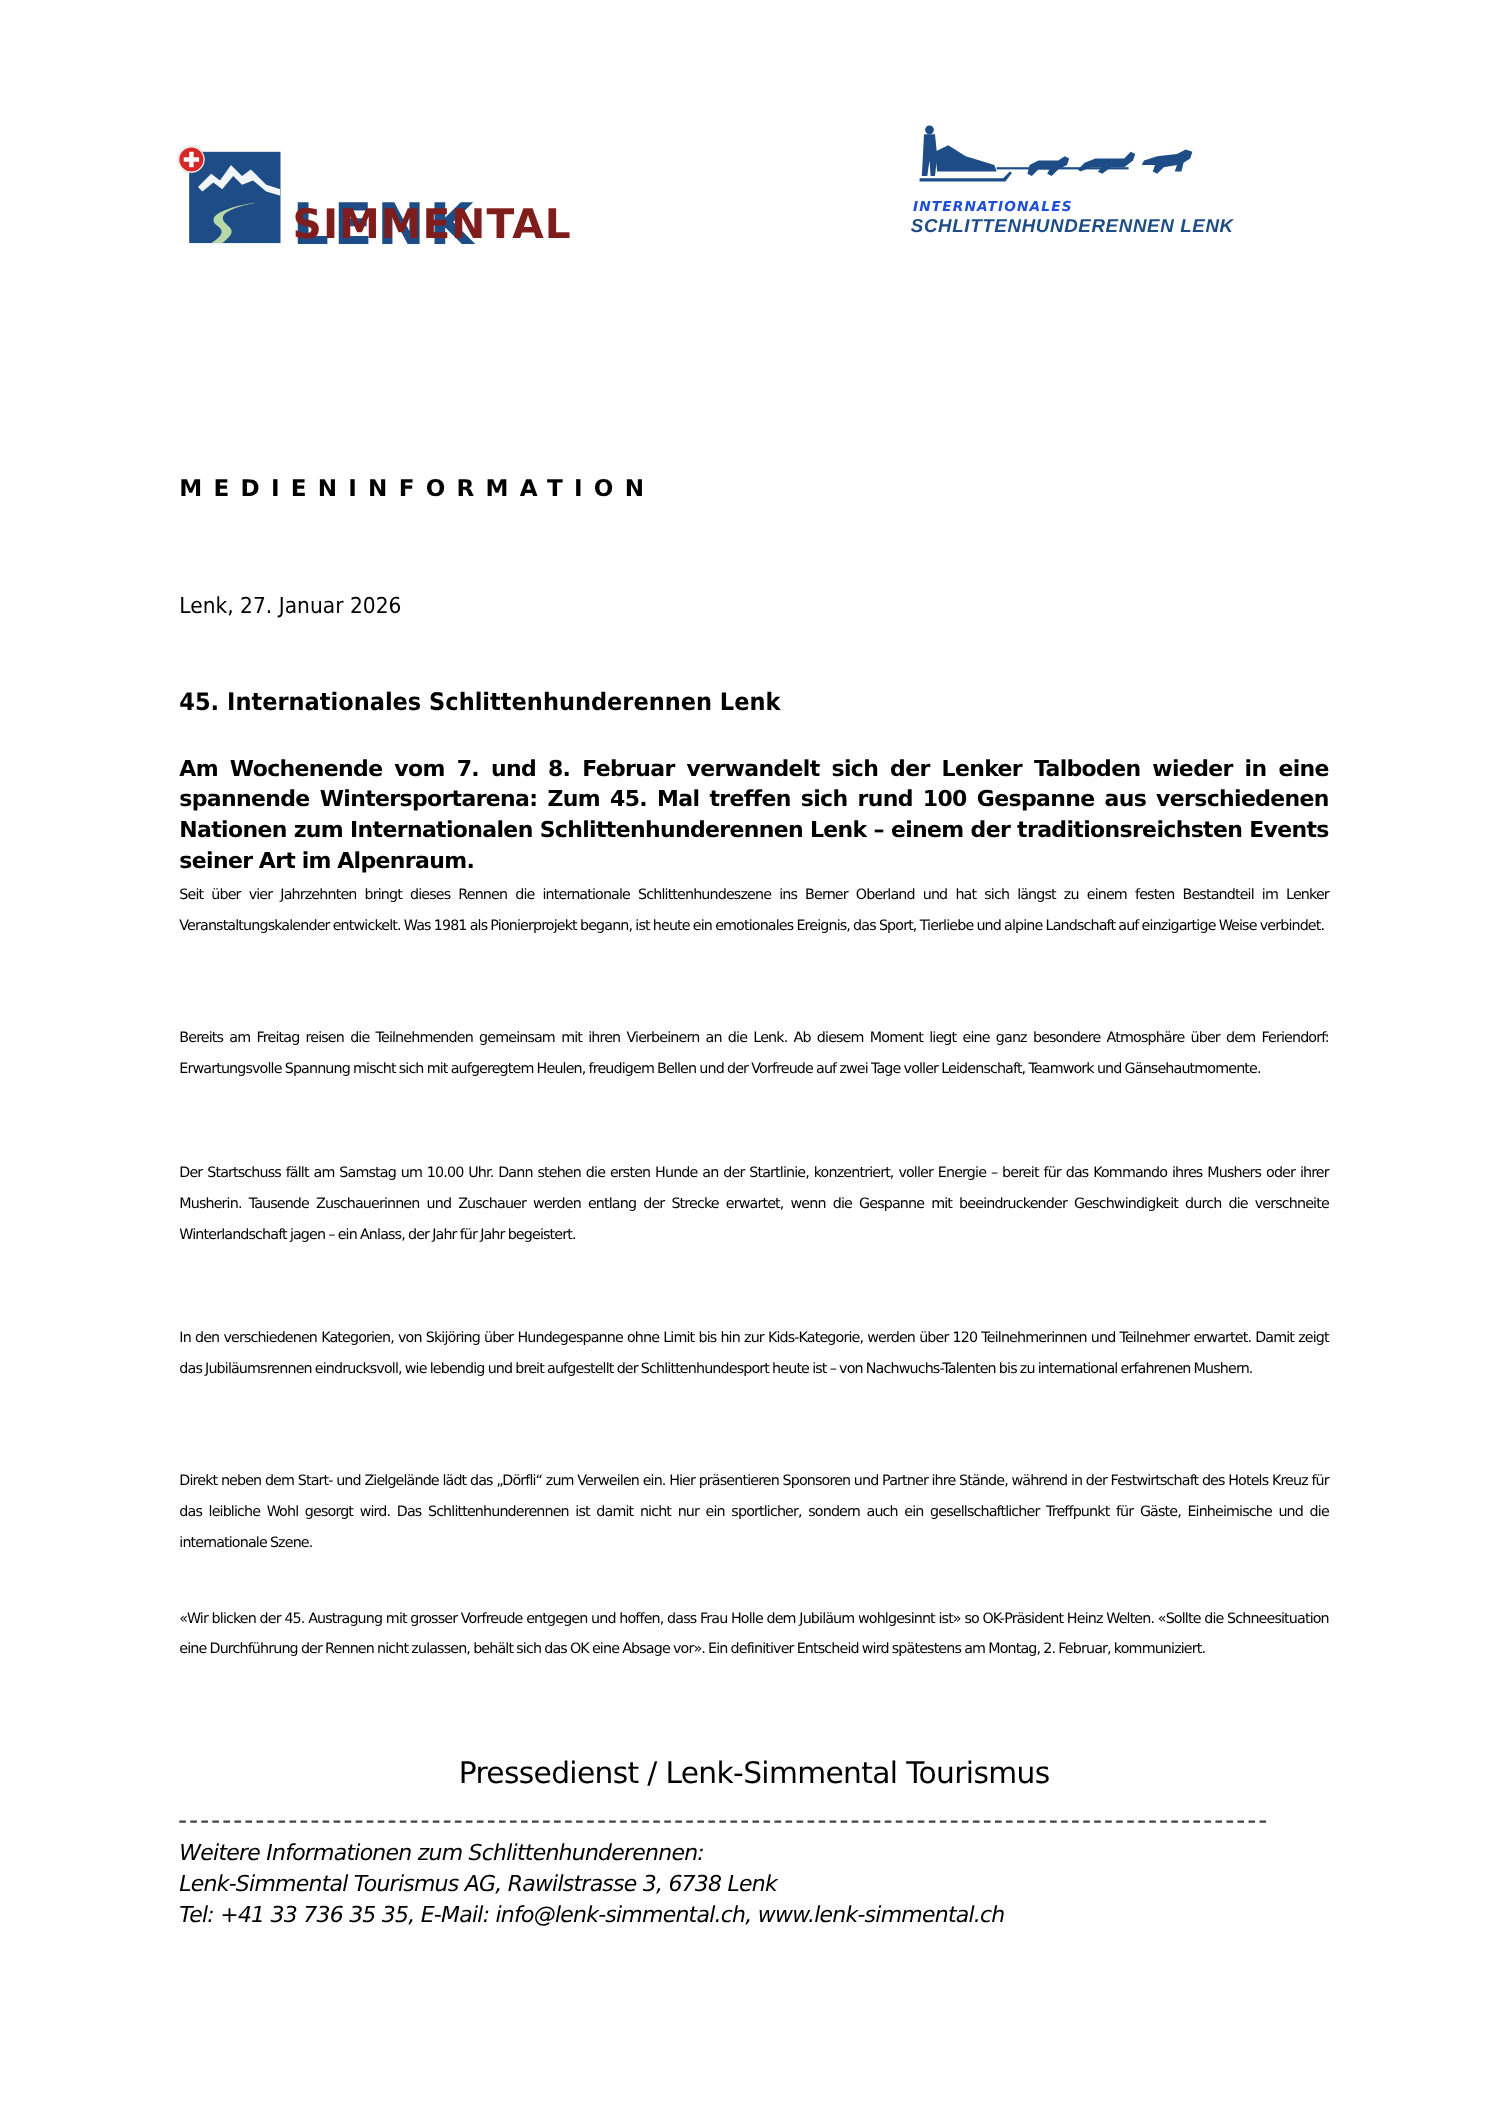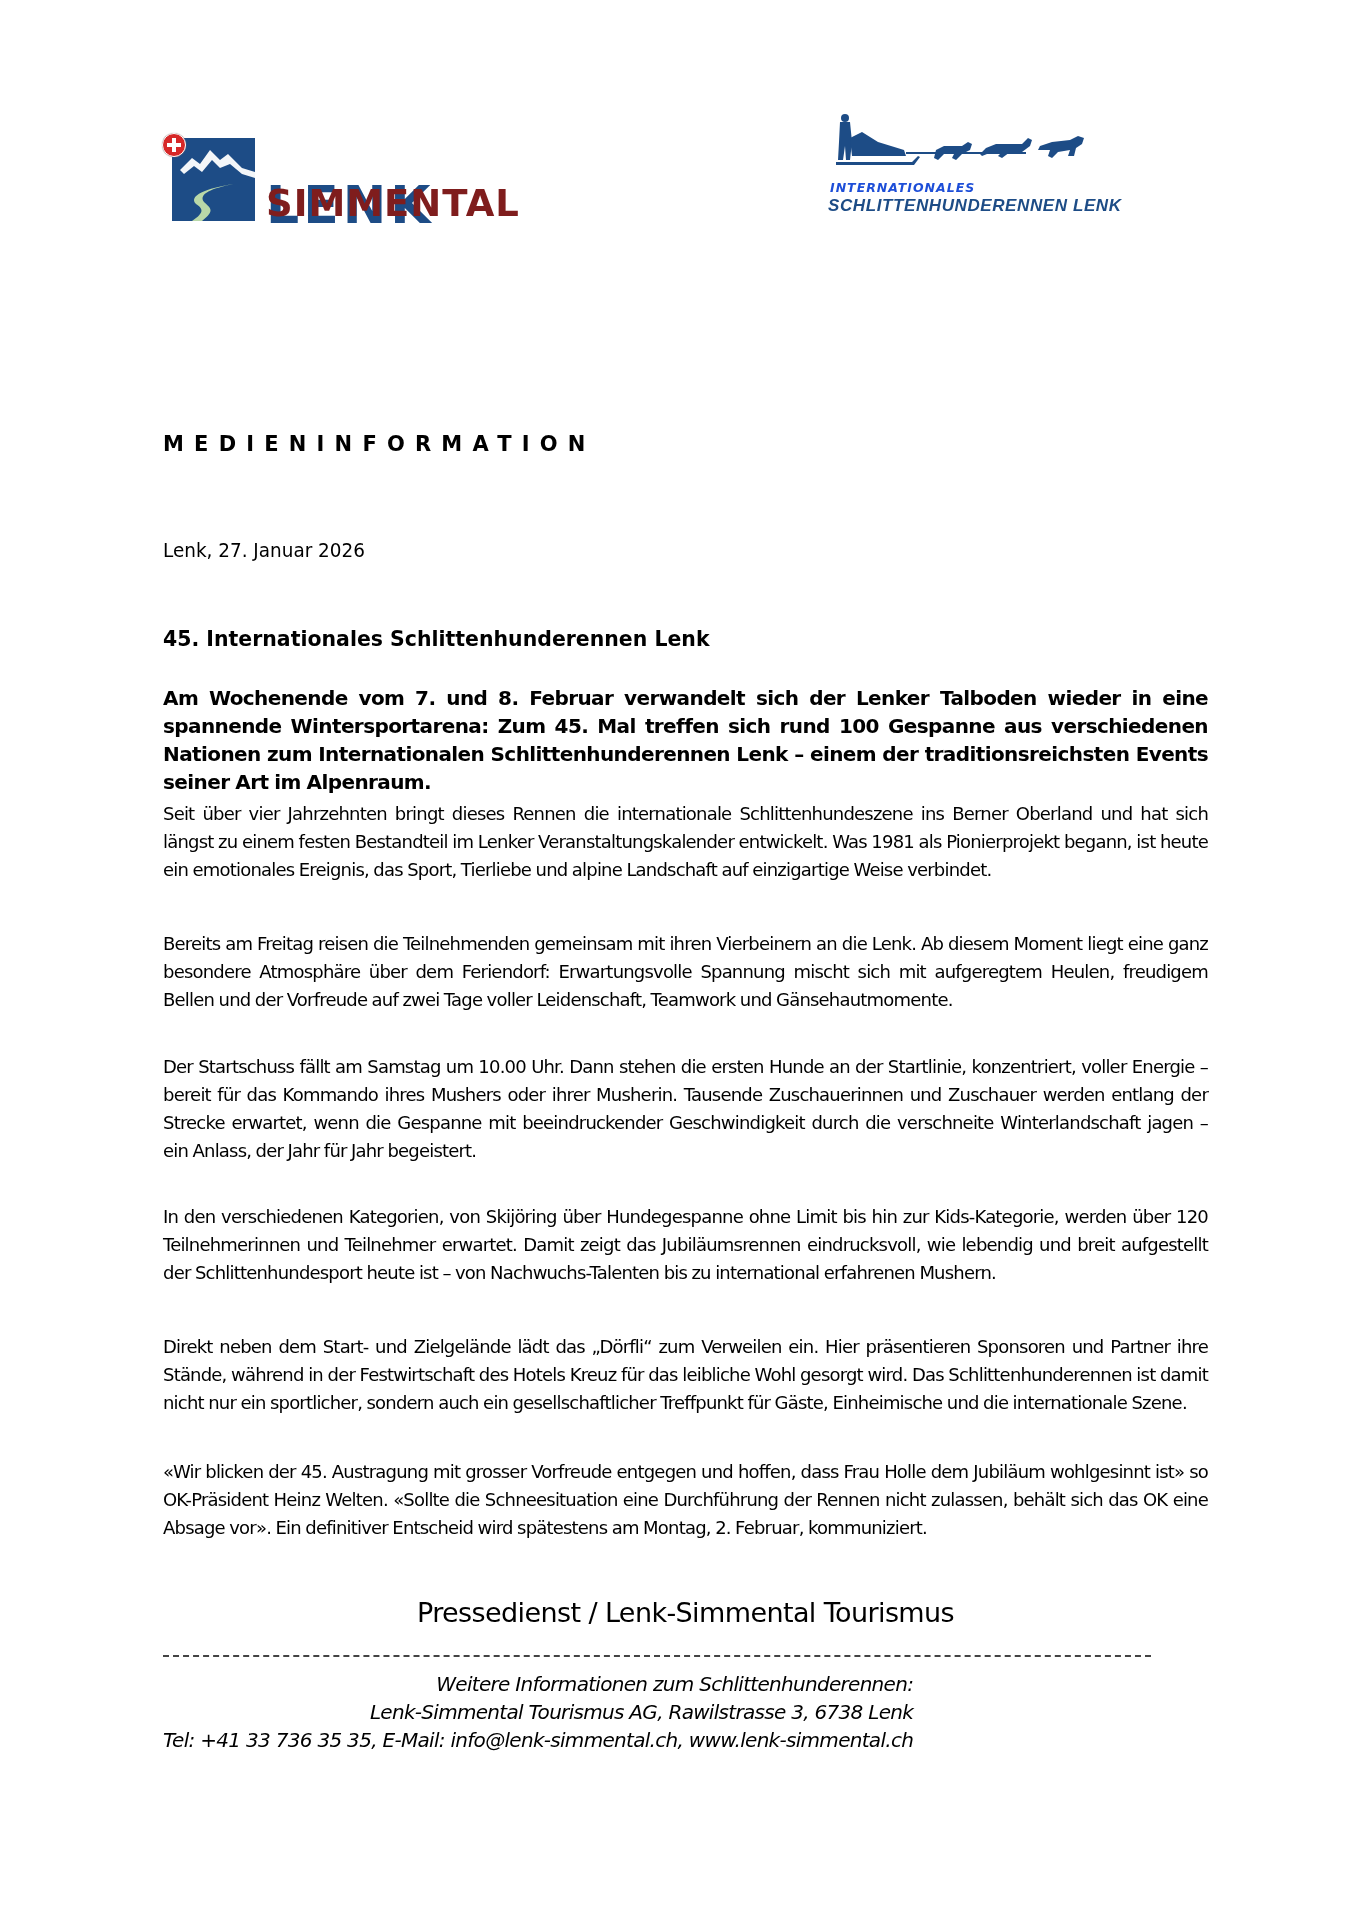--- a/index.html
+++ b/index.html
@@ -20,24 +20,24 @@
   #race-logo svg { position: absolute; left: 0; top: 0; }
   #race-logo .l1 { position: absolute; left: 4px; top: 68px; font-family: "DejaVu Sans", sans-serif; font-style: italic; font-weight: bold; font-size: 12.5px; letter-spacing: 1px; color: #1d4ed8; }
   #race-logo .l2 { position: absolute; left: 2px; top: 84px; font-family: Liberation Sans, sans-serif; font-style: italic; font-weight: bold; font-size: 17px; letter-spacing: 0.6px; color: #1d4c86; }
 
   
   .doc { left: 163px; width: 1045px; }
   .mi { top: 385px; font-weight: bold; font-size: 21px; letter-spacing: 10.2px; margin-top: 47px; }
   .date { top: 538px; font-size: 20px; transform-origin: left top; transform: scaleX(0.92); }
   .title { top: 626px; font-weight: bold; font-size: 22px; transform-origin: left top; transform: scaleX(0.93); white-space: nowrap; }
   .lead { top: 684px; font-weight: bold; font-size: 20px; line-height: 28px; text-align: justify; letter-spacing: -0.6px; word-spacing: -0.5px; }
-  .p { font-size: 18px; line-height: 28px; text-align: justify; letter-spacing: -0.8px; word-spacing: -0.5px; }
+  .p { font-size: 13px; line-height: 28px; text-align: justify; letter-spacing: -0.8px; word-spacing: -0.5px; }
   .sign { top: 1597px; font-size: 27px; letter-spacing: -0.6px; text-align: center; }
   .dash { top: 1655px; left: 163px; width: 988px; border-top: 2px dashed #444; }
-  .foot { left: 163px; font-style: italic; font-size: 20px; letter-spacing: -0.7px; line-height: 28px; top: 1670px; text-align: right; }
+  .foot { left: 163px; font-style: italic; font-size: 20px; letter-spacing: -0.7px; line-height: 28px; top: 1670px; }
 </style>
 </head>
 <body>
 
 <div id="lenk-logo" class="abs">
   <div class="mark">
     <svg width="83" height="83" viewBox="0 0 83 83">
       <path d="M8 32 L20 20 L28 26 L38 12 L48 22 L56 16 L70 30 L83 34 L83 40 L70 36 L58 26 L48 30 L40 22 L30 34 L22 28 L12 36 Z" fill="#ffffff" opacity="0.95"></path>
       <path d="M62 46 C40 50 26 56 32 64 C38 70 44 72 30 83 L20 83 C34 74 30 70 24 66 C16 58 34 50 62 46 Z" fill="#b9d8a8"></path>
     </svg>

